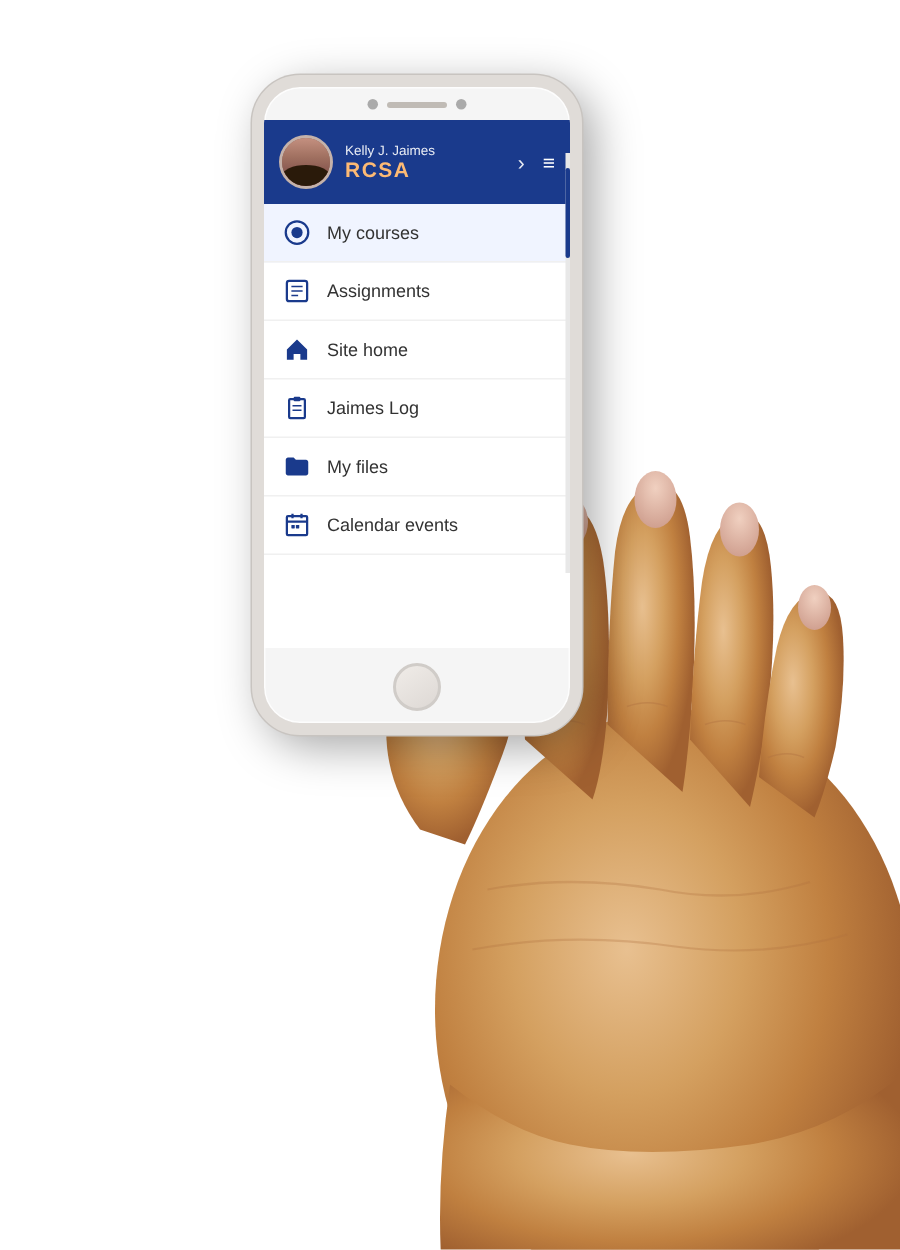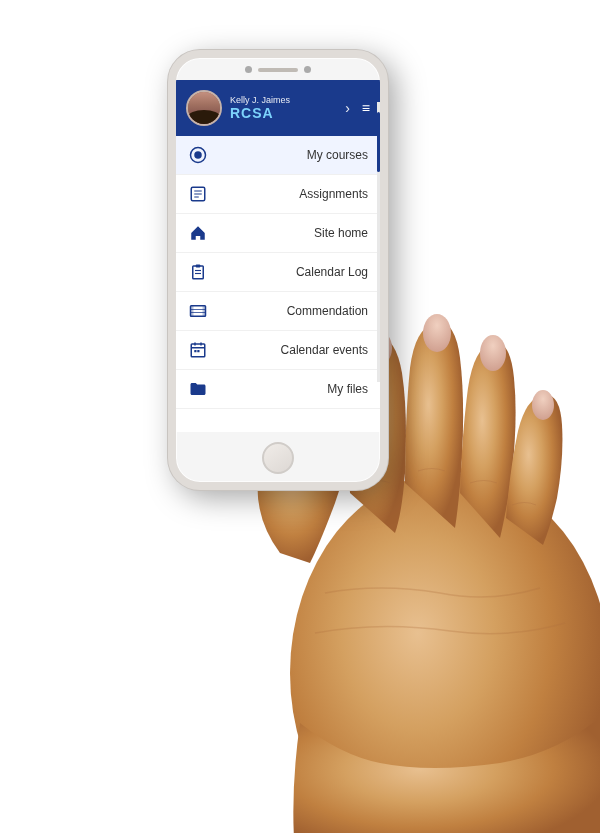--- a/index.html
+++ b/index.html
@@ -136,21 +136,21 @@
     }
 
     .header-name {
       color: #ffffff;
       font-size: 9px;
       font-weight: 400;
       opacity: 0.9;
     }
 
     .header-org {
-      color: #7dd3fc;
+      color: #fdba74;
       font-size: 14px;
       font-weight: 700;
       letter-spacing: 1px;
     }
 
     .header-arrow {
       color: #ffffff;
       font-size: 14px;
       opacity: 0.9;
     }
@@ -182,25 +182,24 @@
     }
 
     
     .menu-list {
       list-style: none;
     }
 
     .menu-item {
       display: flex;
       align-items: center;
-      gap: 26px;
+      gap: 10px;
       padding: 9px 12px;
       border-bottom: 1px solid #f0f0f0;
       cursor: pointer;
-      justify-content: space-between;
     }
 
     .menu-item.active {
       background: #f0f4ff;
     }
 
     .menu-icon {
       width: 20px;
       height: 20px;
       display: flex;
@@ -314,58 +313,46 @@
 
           <li class="menu-item">
             <span class="menu-icon">
               <svg viewBox="0 0 24 24" xmlns="http://www.w3.org/2000/svg">
                 <rect x="5" y="4" width="14" height="17" rx="1" fill="none" stroke="#1a3a8c" stroke-width="2"></rect>
                 <rect x="9" y="2" width="6" height="4" rx="1" fill="#1a3a8c"></rect>
                 <line x1="8" y1="10" x2="16" y2="10" stroke="#1a3a8c" stroke-width="1.5"></line>
                 <line x1="8" y1="14" x2="16" y2="14" stroke="#1a3a8c" stroke-width="1.5"></line>
               </svg>
             </span>
-            <span class="menu-label">Calendar Log</span>
-          </li>
+            <span class="menu-label">Jaimes Log</span>
+          </li>
+
+
 
           <li class="menu-item">
             <span class="menu-icon">
               <svg viewBox="0 0 24 24" xmlns="http://www.w3.org/2000/svg">
-                <rect x="2" y="5" width="20" height="14" rx="1" fill="none" stroke="#1a3a8c" stroke-width="2"></rect>
-                <rect x="2" y="5" width="4" height="14" fill="#1a3a8c" opacity="0.3"></rect>
-                <rect x="18" y="5" width="4" height="14" fill="#1a3a8c" opacity="0.3"></rect>
-                <line x1="2" y1="10" x2="22" y2="10" stroke="#1a3a8c" stroke-width="1"></line>
-                <line x1="2" y1="14" x2="22" y2="14" stroke="#1a3a8c" stroke-width="1"></line>
-              </svg>
-            </span>
-            <span class="menu-label">Commendation</span>
-          </li>
-
+                <path d="M2 6c0-1.1.9-2 2-2h5l2 2h9c1.1 0 2 .9 2 2v10c0 1.1-.9 2-2 2H4c-1.1 0-2-.9-2-2V6z" fill="#1a3a8c"></path>
+              </svg>
+            </span>
+            <span class="menu-label">My files</span>
+          </li>
 
           <li class="menu-item">
             <span class="menu-icon">
               <svg viewBox="0 0 24 24" xmlns="http://www.w3.org/2000/svg">
                 <rect x="3" y="4" width="18" height="17" rx="1" fill="none" stroke="#1a3a8c" stroke-width="2"></rect>
                 <line x1="3" y1="9" x2="21" y2="9" stroke="#1a3a8c" stroke-width="2"></line>
                 <line x1="8" y1="2" x2="8" y2="6" stroke="#1a3a8c" stroke-width="2"></line>
                 <line x1="16" y1="2" x2="16" y2="6" stroke="#1a3a8c" stroke-width="2"></line>
                 <rect x="7" y="12" width="3" height="3" rx="0.5" fill="#1a3a8c"></rect>
                 <rect x="11" y="12" width="3" height="3" rx="0.5" fill="#1a3a8c"></rect>
               </svg>
             </span>
             <span class="menu-label">Calendar events</span>
-          </li>
-
-          <li class="menu-item">
-            <span class="menu-icon">
-              <svg viewBox="0 0 24 24" xmlns="http://www.w3.org/2000/svg">
-                <path d="M2 6c0-1.1.9-2 2-2h5l2 2h9c1.1 0 2 .9 2 2v10c0 1.1-.9 2-2 2H4c-1.1 0-2-.9-2-2V6z" fill="#1a3a8c"></path>
-              </svg>
-            </span>
-            <span class="menu-label">My files</span>
           </li>
 
         </ul>
 
         <div class="scroll-indicator">
           <div class="scroll-thumb"></div>
         </div>
       </div>
 
       <div class="home-button"></div>

